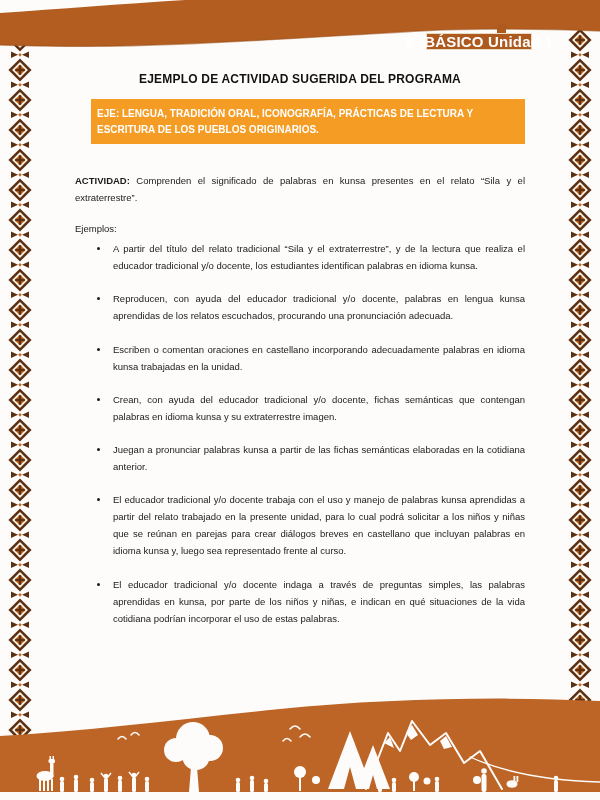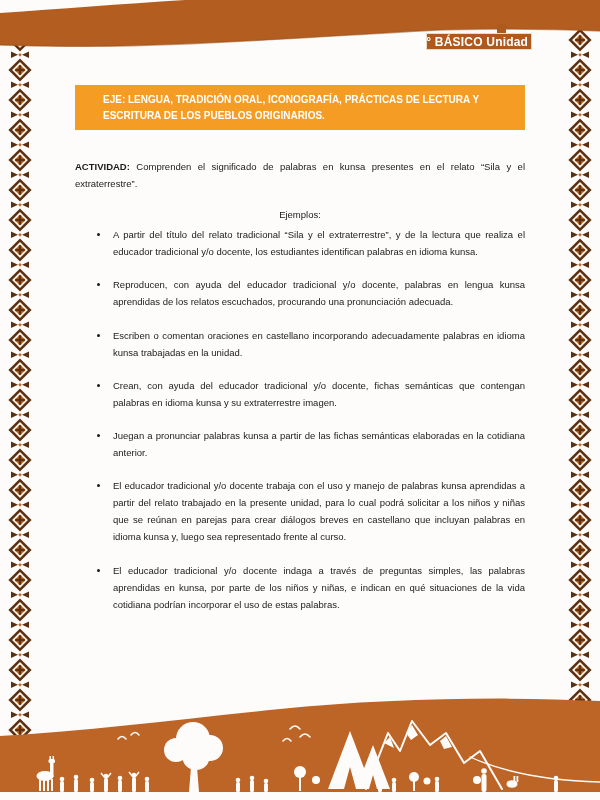--- a/index.html
+++ b/index.html
@@ -14,39 +14,40 @@
   .border-col{position:absolute;top:28px;height:772px;width:24px;z-index:1;}
   .border-left{left:8px;}
   .border-right{left:568px;}
   
   .band-svg{position:absolute;top:0;left:0;z-index:2;}
   
   .badge{
     position:absolute;left:426px;top:33px;width:106px;height:17px;z-index:4;
     border:1.5px solid #EADCC3;border-radius:1px;
     display:flex;align-items:center;justify-content:center;
-    color:#FFFFFF;font-size:12px;font-weight:bold;letter-spacing:.2px;
+    color:#FFFFFF;font-size:15px;font-weight:bold;letter-spacing:.2px;
     box-sizing:border-box;white-space:nowrap;
   }
   .badge-connector{position:absolute;left:497px;top:24px;width:9px;height:12px;z-index:3;}
   
   .content{position:absolute;left:75px;top:72px;width:450px;z-index:2;color:#1A1A1A;}
   .title{
     margin:0;text-align:center;font-size:12px;font-weight:bold;
     letter-spacing:.2px;color:#111;
   }
   .eje-banner{
-    margin-top:13px;padding:7px 28px;
+    margin-top:13px;padding:7px 6px;
     color:#FFFFFF;font-size:10px;font-weight:bold;line-height:1.55;
     text-align:left;
+    margin-left:16px;
   }
   .contexto{margin:26px 0 0 0;font-size:10.5px;font-weight:bold;}
   .actividad{margin:28px 0 0 0;font-size:9.5px;line-height:1.8;text-align:justify;}
   .actividad .lbl{font-weight:bold;margin-top:35px;}
-  .ejemplos-label{margin:17px 0 0 0;font-size:9.5px;text-align:center;}
+  .ejemplos-label{margin:17px 0 0 0;font-size:9.5px;}
   ul.ejemplos{
     margin:6px 0 0 0;padding:0 0 0 27px;list-style:disc;
   }
   ul.ejemplos li{
     font-size:9.5px;line-height:1.8;text-align:justify;
     margin:0 0 16px 8px;padding-left:3px;
   }
   
   .footer-svg{position:absolute;left:0;top:695px;z-index:2;}
 </style>
@@ -91,20 +92,21 @@
     <path d="M0,13 C60,9 120,4 185,0 L600,0 L600,31 C540,29 480,28 420,31 C330,36 220,44 120,46 C70,47 30,46 0,45 Z" fill="#B35E20"></path>
     <path d="M0,45 C30,46 70,47 120,46 C220,44 330,36 420,31 C480,28 540,29 600,31" fill="none" stroke="#9B4F17" stroke-width="1.3" opacity="0.55"></path>
   </svg>
 
   <div class="badge-connector" style="background-color: rgb(174, 90, 31);"></div>
   <div class="badge" style="background-color: rgb(174, 90, 31); border-color: rgb(234, 220, 195);">
     <span>2° BÁSICO Unidad 1</span>
   </div>
 
   <div class="content">
+    <h1 class="title">EJEMPLO DE ACTIVIDAD SUGERIDA DEL PROGRAMA</h1>
 
     <div class="eje-banner" style="background-color: rgb(245, 156, 37);">
       <span>EJE: LENGUA, TRADICIÓN ORAL, ICONOGRAFÍA, PRÁCTICAS DE LECTURA Y ESCRITURA DE LOS PUEBLOS ORIGINARIOS.</span>
     </div>
 
 
     <p class="actividad">
       <span class="lbl">ACTIVIDAD:</span>
       <span>Comprenden el significado de palabras en kunsa presentes en el relato “Sila y el extraterrestre”.</span>
     </p>

